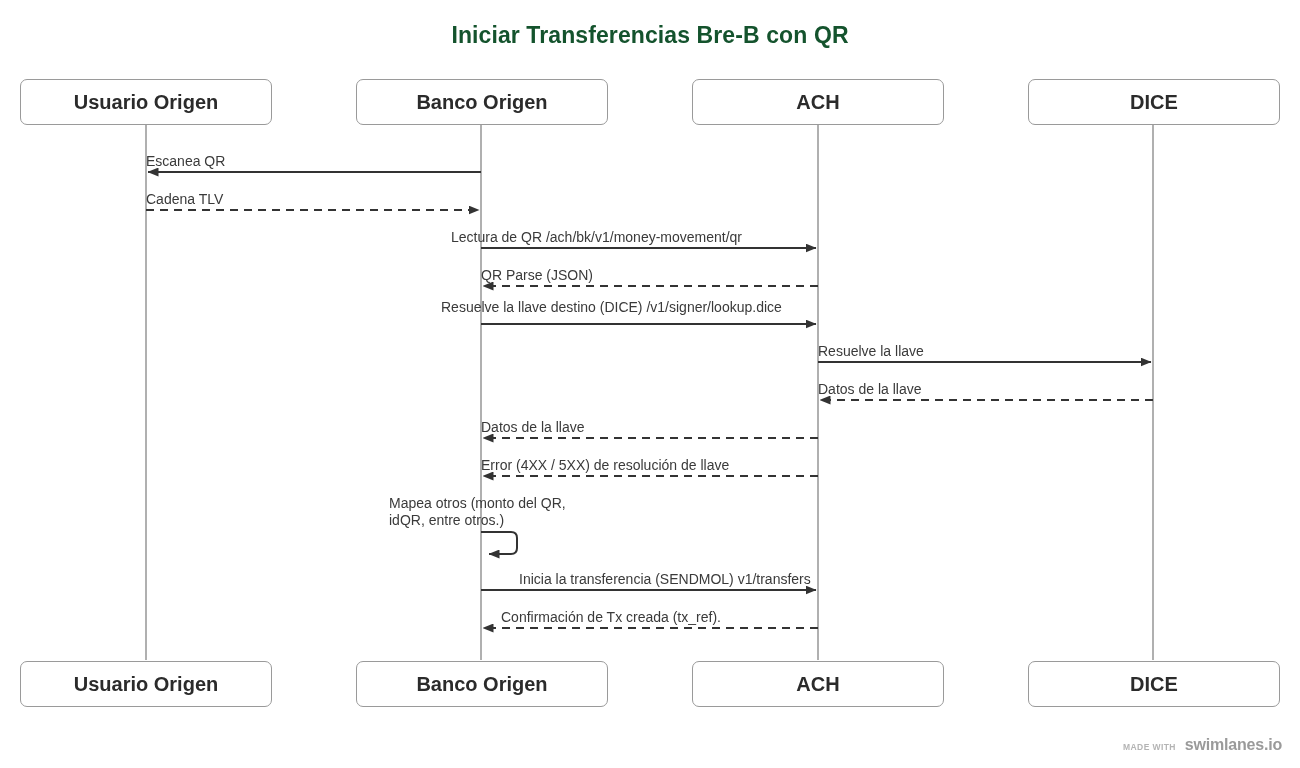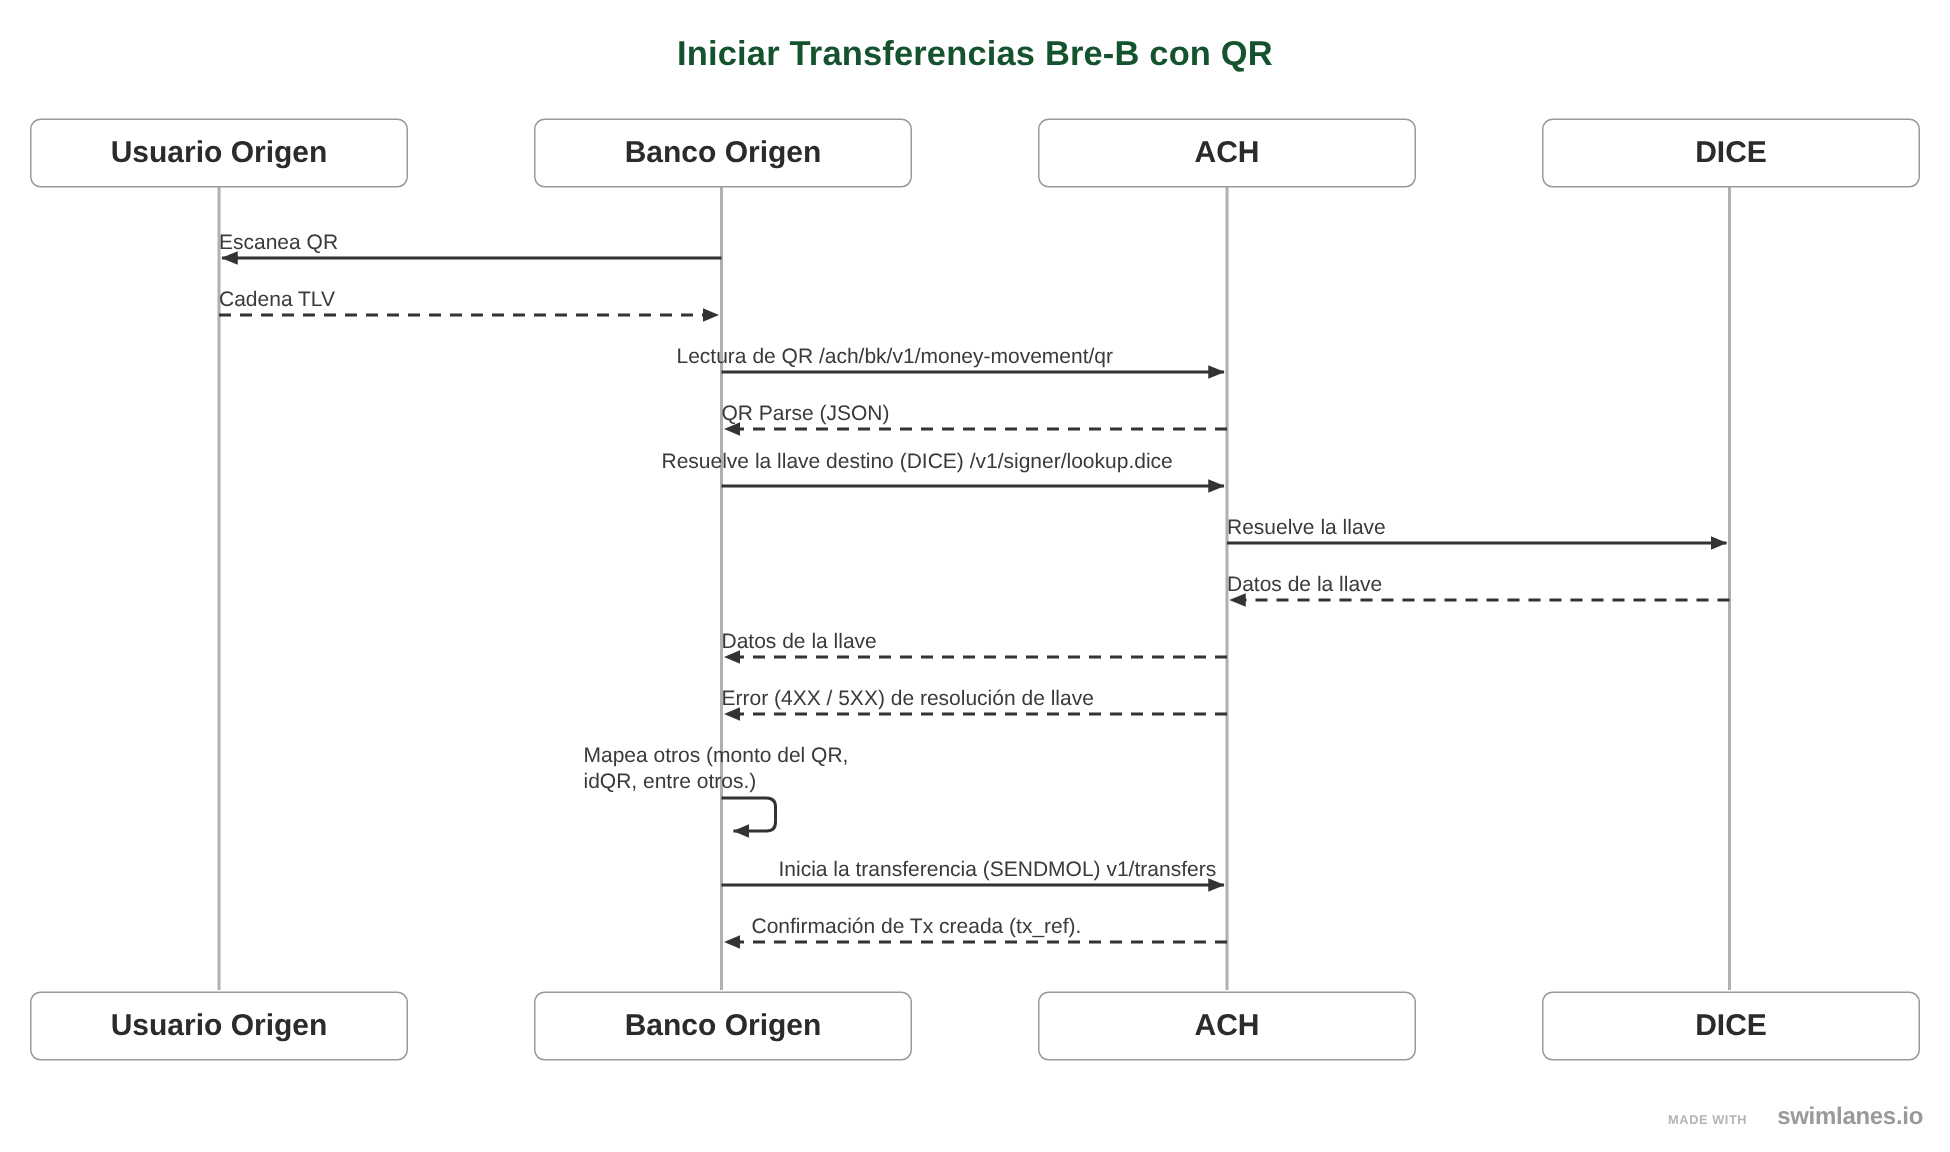--- a/index.html
+++ b/index.html
@@ -69,21 +69,21 @@
     height: 768px;
     pointer-events: none;
   }
 
   #footer-credit {
     position: absolute;
     right: 18px;
     bottom: 14px;
     display: flex;
     align-items: baseline;
-    gap: 20px;
+    gap: 9px;
   }
   #footer-made-with {
     font-size: 8.5px;
     font-weight: bold;
     letter-spacing: 0.4px;
     color: #b4b4b4;
     text-transform: uppercase;
   }
   #footer-brand {
     font-size: 16px;

